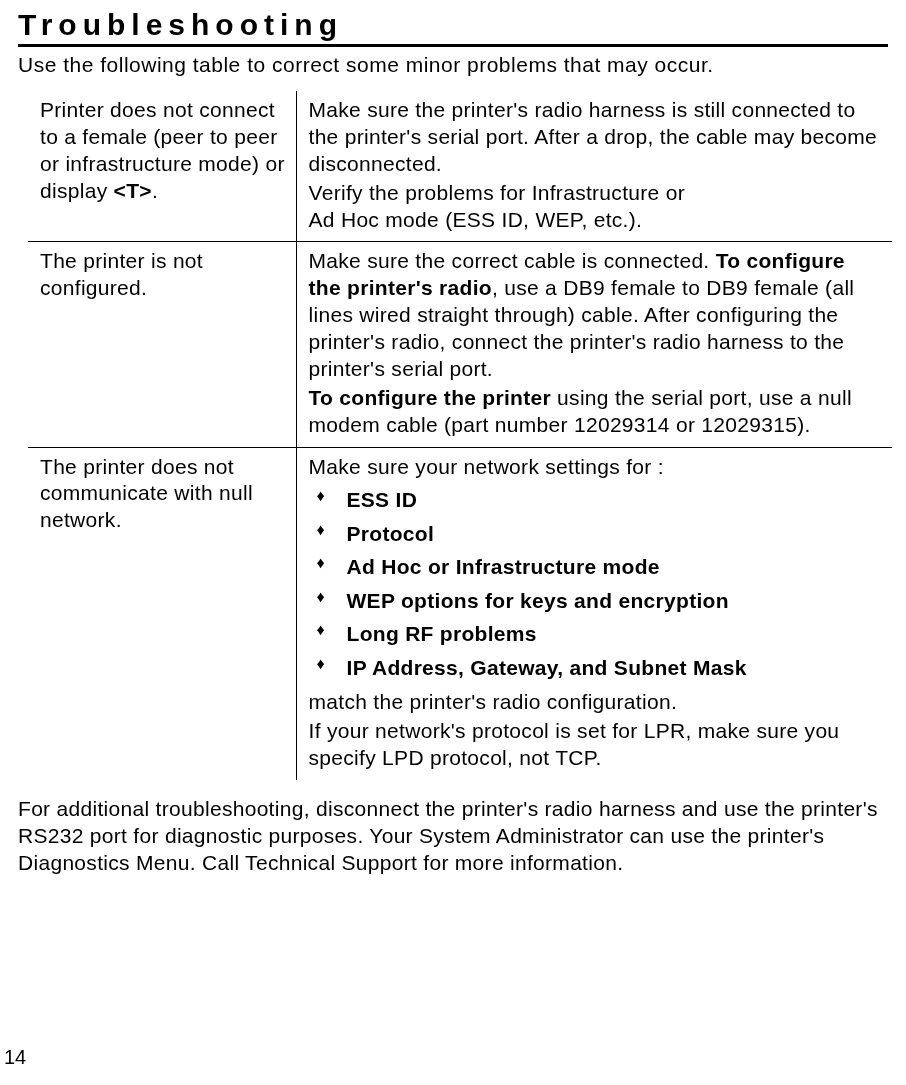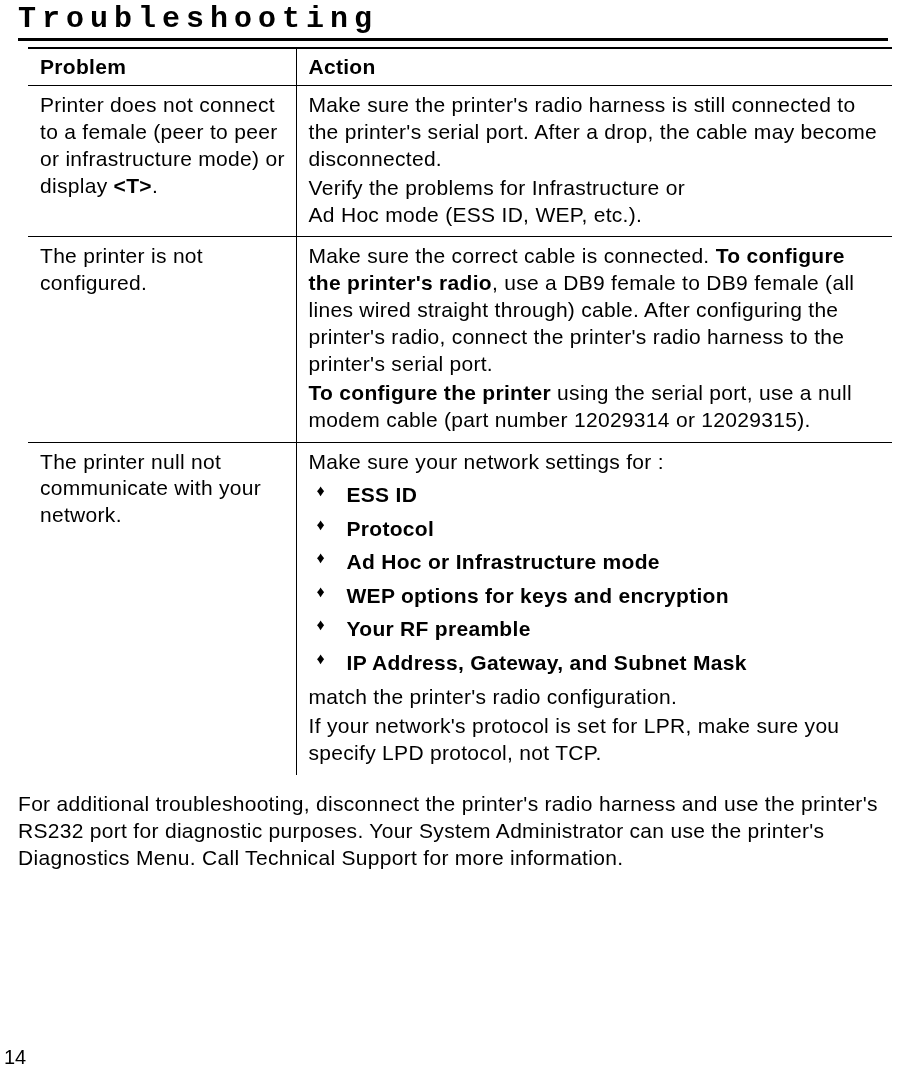--- a/index.html
+++ b/index.html
@@ -10,26 +10,26 @@
     font-family: Arial, Helvetica, sans-serif;
   }
   .page {
     width: 906px;
     height: 1085px;
     box-sizing: border-box;
     padding: 0 18px 0 18px;
     position: relative;
   }
   h1.title {
-    font-family: Liberation Mono, monospace;
+    font-family: Liberation Sans, sans-serif;
     font-weight: 700;
     font-size: 30px;
     letter-spacing: 6px;
     margin: 0 0 2px 0;
-    padding-top: 2px;
+    padding-top: 8px;
   }
   .hr-thick {
     border: none;
     border-top: 3px solid #000;
     margin: 0 0 6px 0;
   }
   .intro {
     font-size: 21px;
     letter-spacing: 0.5px;
     margin: 4px 0 14px 0;
@@ -106,31 +106,28 @@
   }
 </style>
 </head>
 <body>
 
 <div class="page">
 
   <h1 class="title">Troubleshooting</h1>
   <hr class="hr-thick">
 
+  <div class="intro">Use the following table to correct some minor problems that may occur.</div>
 
   <table class="trouble">
     <colgroup>
       <col class="col-problem">
       <col class="col-action">
     </colgroup>
     <tbody>
-        <tr>
-      <th>Problem</th>
-      <th>Action</th>
-    </tr>
 
     <tr>
       <td>
         <span>Printer does not connect to a female (peer to peer or infrastructure mode) or display </span><span class="bold">&lt;T&gt;</span><span>.</span>
       </td>
       <td class="action-block">
         <p>Make sure the printer's radio harness is still connected to the printer's serial port.  After a drop, the cable may become disconnected.</p>
         <p>
           <span>Verify the problems for Infrastructure or</span><br>
           <span>Ad Hoc mode (ESS ID, WEP, etc.).</span>
@@ -144,29 +141,29 @@
         <p>
           <span>Make sure the correct cable is connected.  </span><span class="bold">To configure the printer's radio</span><span>, use a DB9 female to DB9 female (all lines wired straight through) cable.  After configuring the printer's radio, connect the printer's radio harness to the printer's serial port.</span>
         </p>
         <p>
           <span class="bold">To configure the printer</span><span> using the serial port, use a null modem cable (part number 12029314 or 12029315).</span>
         </p>
       </td>
     </tr>
 
     <tr class="lastrow">
-      <td>The printer null not communicate with your network.</td>
+      <td>The printer does not communicate with null network.</td>
       <td class="action-block">
         <p>Make sure your network settings for :</p>
         <ul class="diamond">
           <li>ESS ID</li>
           <li>Protocol</li>
           <li>Ad Hoc or Infrastructure mode</li>
           <li>WEP options for keys and encryption</li>
-          <li>Your RF preamble</li>
+          <li>Long RF problems</li>
           <li>IP Address, Gateway, and Subnet Mask</li>
         </ul>
         <p>match the printer's radio configuration.</p>
         <p>If your network's protocol is set for LPR, make sure you specify LPD protocol, not TCP.</p>
       </td>
     </tr>
   </tbody>
     </table>
 
   <p class="footer-para">For additional troubleshooting, disconnect the printer's radio harness and use the printer's RS232 port for diagnostic purposes.  Your System Administrator can use the printer's Diagnostics Menu.  Call Technical Support for more information.</p>

